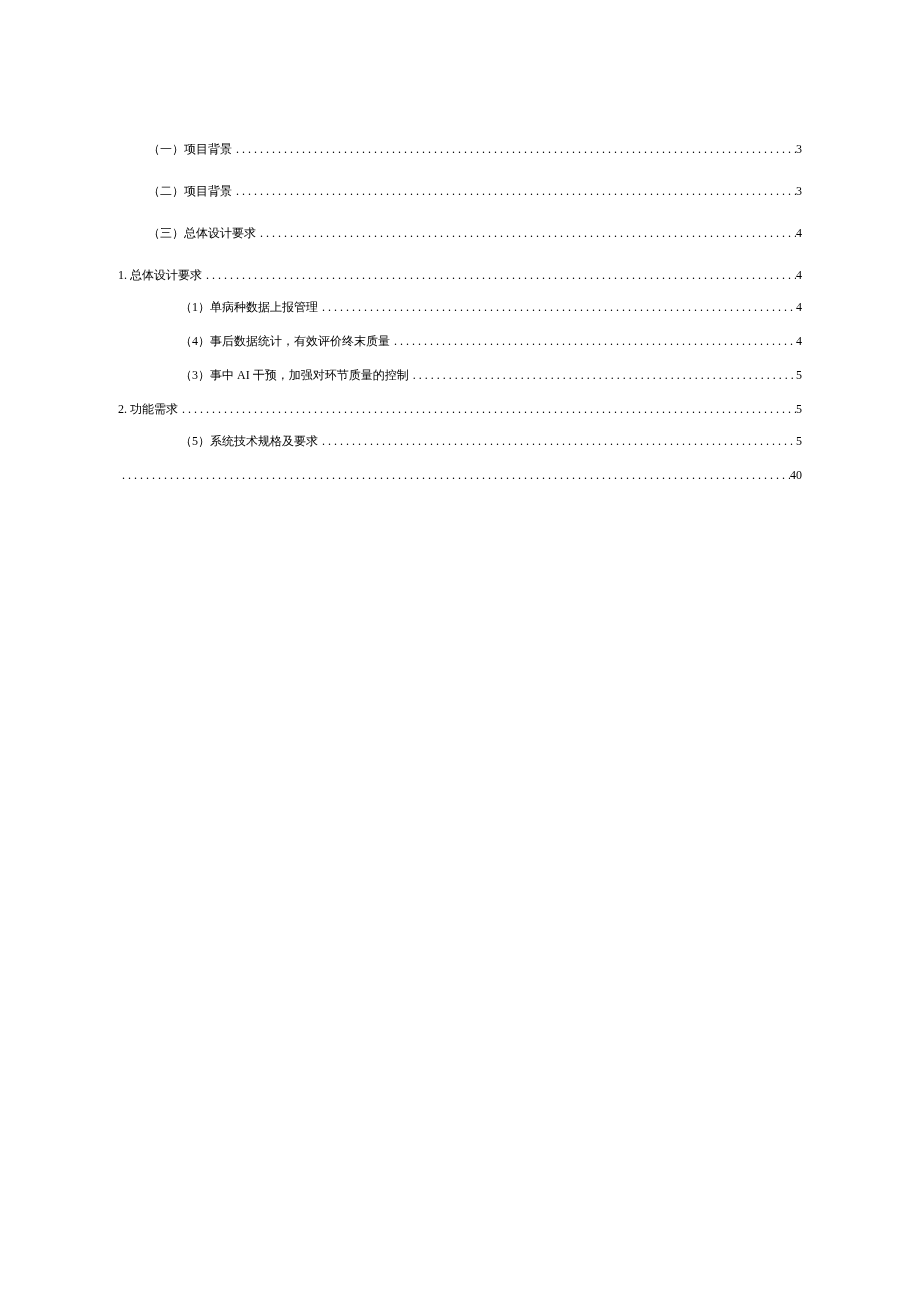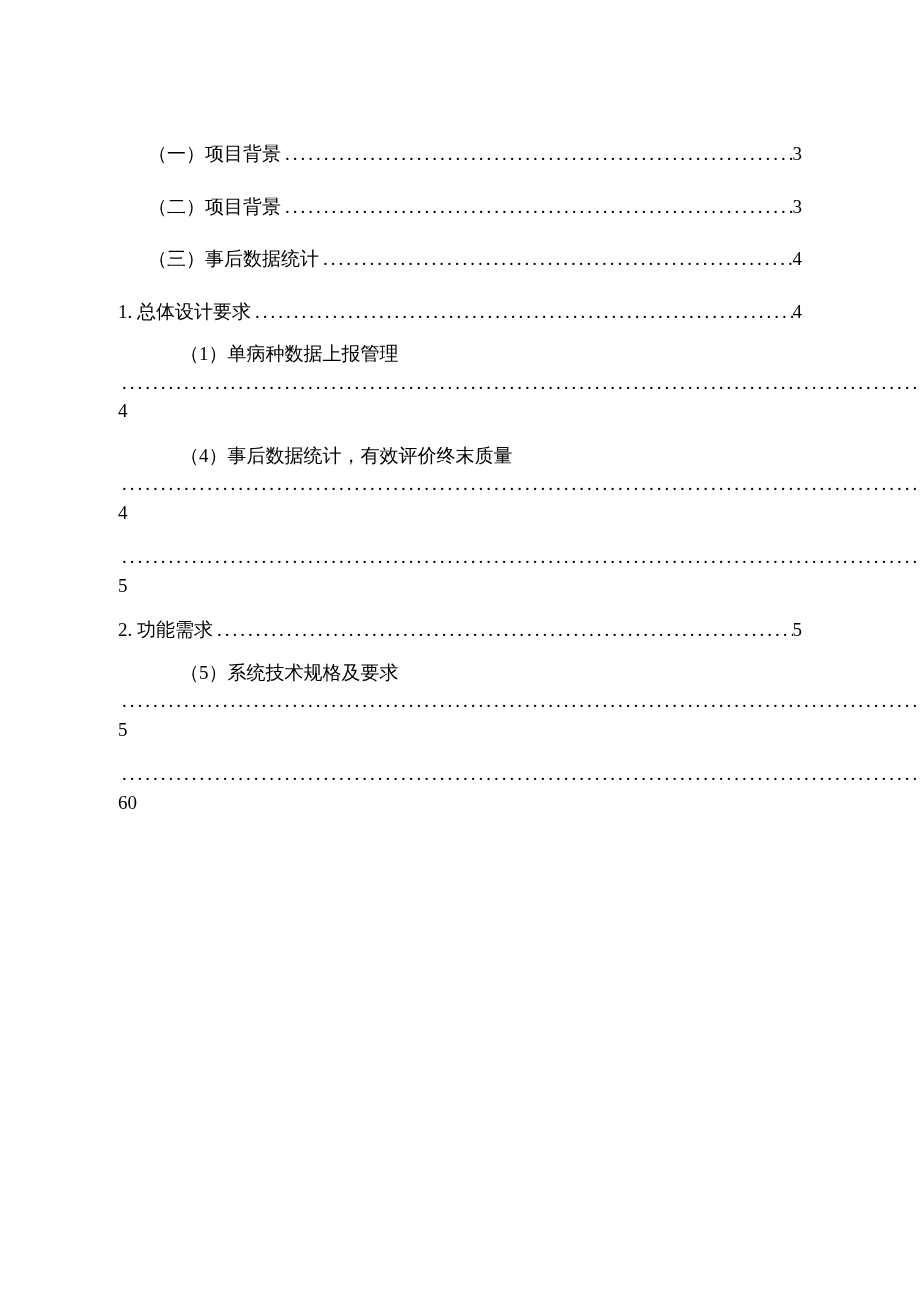--- a/index.html
+++ b/index.html
@@ -12,40 +12,39 @@
       height: 1301px;
       background: #ffffff;
       font-family: "SimSun", "宋体", serif;
       padding-top: 140px;
       padding-left: 118px;
       padding-right: 118px;
     }
     .toc-entry {
       display: flex;
       align-items: baseline;
-      font-size: 19px;
+      font-size: 12px;
       color: #000000;
       line-height: 1.5;
     }
     .toc-entry.level-1 {
       margin-bottom: 24px;
     }
     .toc-entry.level-1 .label {
       padding-left: 30px;
     }
     .toc-entry.level-2 {
       margin-bottom: 14px;
       justify-content: center;
     }
     .toc-entry.level-2 .label {
       padding-left: 0px;
     }
     .toc-entry.level-3 {
       margin-bottom: 16px;
-      flex-direction: column;
     }
     .toc-entry.level-3 .label {
       padding-left: 62px;
     }
     .label {
       white-space: nowrap;
       flex-shrink: 0;
     }
     .dots {
       flex: 1;
@@ -75,21 +74,21 @@
     <span class="page">3</span>
   </div>
 
   <div class="toc-entry level-1">
     <span class="label">（二）项目背景</span>
     <span class="dots"></span>
     <span class="page">3</span>
   </div>
 
   <div class="toc-entry level-1">
-    <span class="label">（三）事后数据统计</span>
+    <span class="label">（三）总体设计要求</span>
     <span class="dots"></span>
     <span class="page">4</span>
   </div>
 
   <div class="toc-entry level-2">
     <span class="label">1. 总体设计要求</span>
     <span class="dots"></span>
     <span class="page">4</span>
   </div>
 
@@ -99,35 +98,36 @@
     <span class="page">4</span>
   </div>
 
   <div class="toc-entry level-3">
     <span class="label">（4）事后数据统计，有效评价终末质量</span>
     <span class="dots"></span>
     <span class="page">4</span>
   </div>
 
   <div class="toc-entry level-3">
+    <span class="label">（3）事中 AI 干预，加强对环节质量的控制</span>
     <span class="dots"></span>
     <span class="page">5</span>
   </div>
 
   <div class="toc-entry level-2">
     <span class="label">2. 功能需求</span>
     <span class="dots"></span>
     <span class="page">5</span>
   </div>
 
   <div class="toc-entry level-3">
     <span class="label">（5）系统技术规格及要求</span>
     <span class="dots"></span>
     <span class="page">5</span>
   </div>
 
 
   <div class="toc-entry level-3">
     <span class="dots"></span>
-    <span class="page">60</span>
+    <span class="page">40</span>
   </div>
 
 </div>
 
 </body></html>

